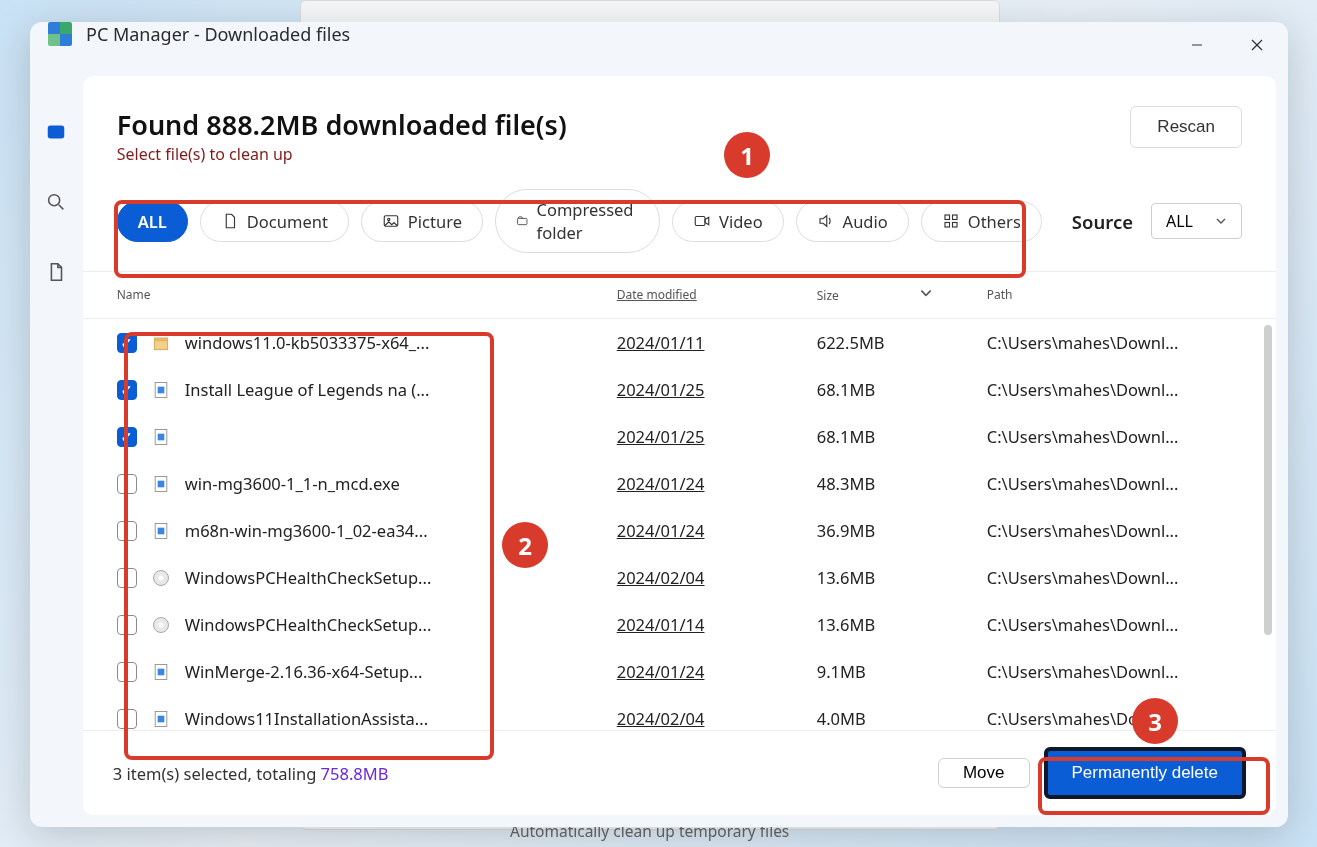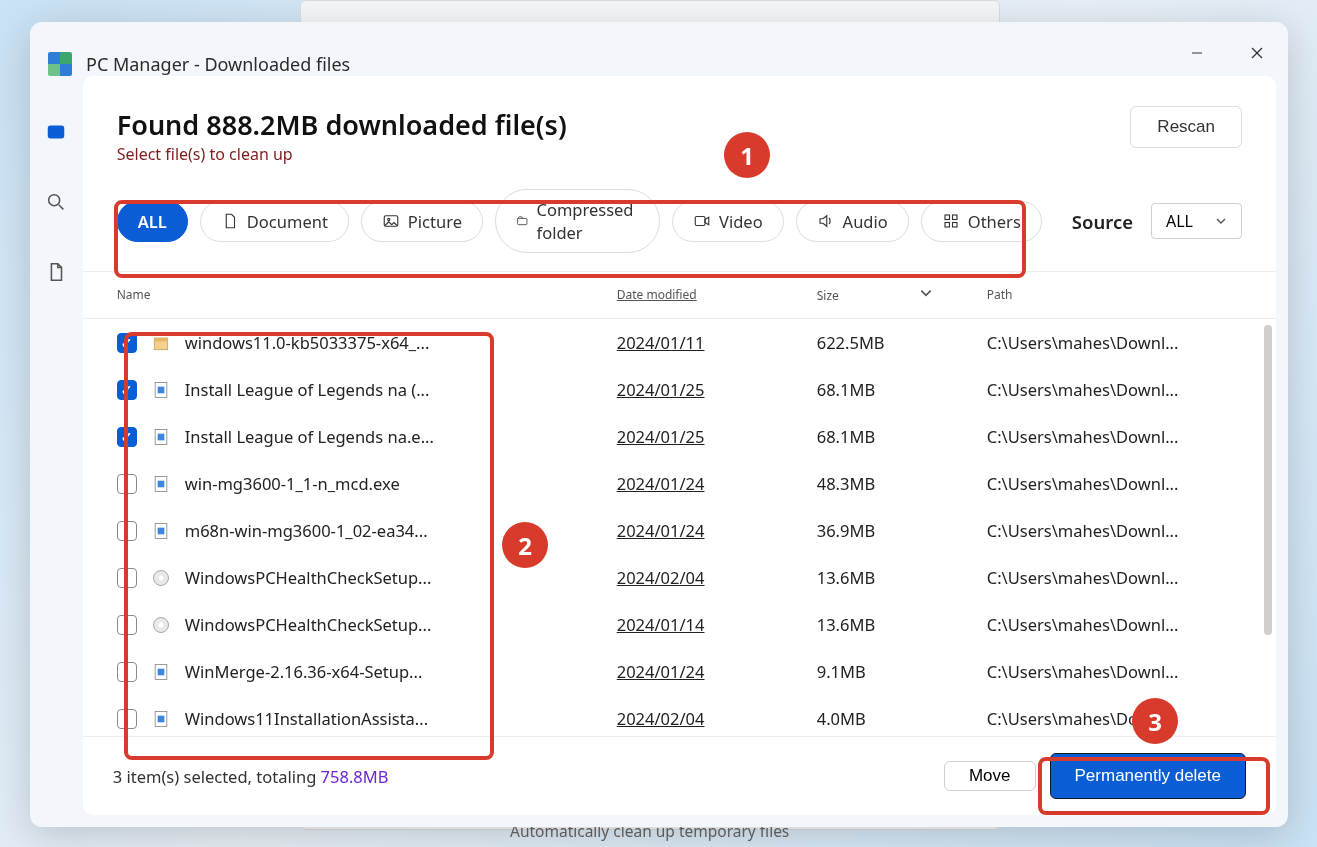--- a/index.html
+++ b/index.html
@@ -18,21 +18,21 @@
     width: 1258px; height: 805px;
     background: #f3f7fc;
     border-radius: 12px;
     box-shadow: 0 8px 40px rgba(0,0,0,0.18);
     display: flex;
     flex-direction: column;
     overflow: hidden;
   }
   .titlebar {
     height: 54px;
-    display: flex; align-items: flex-end;
+    display: flex; align-items: flex-start;
     padding: 0 8px 0 18px;
     gap: 14px;
   }
   .app-icon {
     width: 24px; height: 24px;
     background: conic-gradient(#3aa76d 0 25%, #2e7dd7 25% 50%, #6fc18a 50% 75%, #2e7dd7 75% 100%);
     border-radius: 2px;
   }
   .title-text { font-size: 18px; color: #2b2b2b; }
   .title-spacer { flex: 1; }
@@ -74,21 +74,21 @@
   .chk { width:20px; height:20px; border:1.5px solid #8a8a8a; border-radius:4px; display:flex; align-items:center; justify-content:center; cursor:pointer; flex-shrink:0;}
   .chk.checked { background:#0a5dd4; border-color:#0a5dd4;}
   .chk.checked::after { content:"✓"; color:#fff; font-size:14px; font-weight:bold;}
   .ficon { width:20px; height:20px; flex-shrink:0;}
   .fname { white-space:nowrap; overflow:hidden; text-overflow:ellipsis; max-width: 330px;}
   .footer { border-top:1px solid #ededed; padding: 16px 30px; display:flex; align-items:center; gap:14px;}
   .footer-text { font-size:16.5px; color:#333;}
   .footer-text .sz { color:#6d28d9;}
   .footer-spacer{flex:1;}
   .move-btn { background:#fff; border:1px solid #cfcfcf; border-radius:6px; padding:4px 24px; font-size:17px; cursor:pointer;}
-  .del-btn { background:#0a5dd4; color:#fff; border:1px solid #0f172a; border-radius:6px; padding:12px 24px; font-size:17px; cursor:pointer;}
+  .del-btn { background:#0a5dd4; color:#fff; border:4px solid #0f172a; border-radius:6px; padding:12px 24px; font-size:17px; cursor:pointer;}
   
   .anno-box { position:absolute; border:4px solid #d83a2b; border-radius:8px; pointer-events:none; z-index:50;}
   .anno-num { position:absolute; width:46px; height:46px; border-radius:50%; background:#d83a2b; color:#fff; font-size:24px; font-weight:bold; display:flex; align-items:center; justify-content:center; z-index:51; pointer-events:none;}
   
   .vscroll { position:absolute; right:4px; top:6px; width:8px; height:310px; background:#cfcfcf; border-radius:4px;}
   .chev { display:inline-block;}
   .bg-text{position:absolute; left:510px; top:820px; color:#666; font-size:15.5px;}
 </style>
 </head>
 <body>
@@ -248,21 +248,20 @@
             <div class="col-size">68.1MB</div>
             <div class="col-path">C:\Users\mahes\Downl...</div>
           </div>
           <div class="row">
             <div class="col-name">
               <div class="chk checked"></div>
               <span class="ficon"><svg width="20" height="20" viewBox="0 0 24 24">
                   <rect x="5" y="3" width="14" height="18" fill="#fff" stroke="#888"></rect>
                   <rect x="8" y="8" width="8" height="8" fill="#3a86e0"></rect>
                 </svg></span>
-              <span class="fname">Install League of Legends na.e...</span>
             </div>
             <div class="col-date">2024/01/25</div>
             <div class="col-size">68.1MB</div>
             <div class="col-path">C:\Users\mahes\Downl...</div>
           </div>
           <div class="row">
             <div class="col-name">
               <div class="chk "></div>
               <span class="ficon"><svg width="20" height="20" viewBox="0 0 24 24">
                   <rect x="5" y="3" width="14" height="18" fill="#fff" stroke="#888"></rect>

